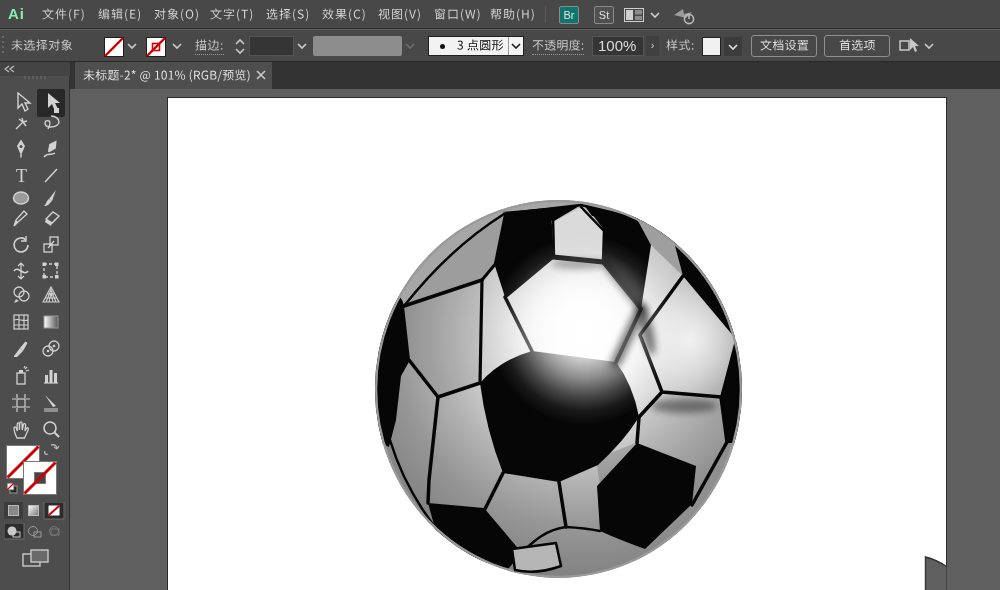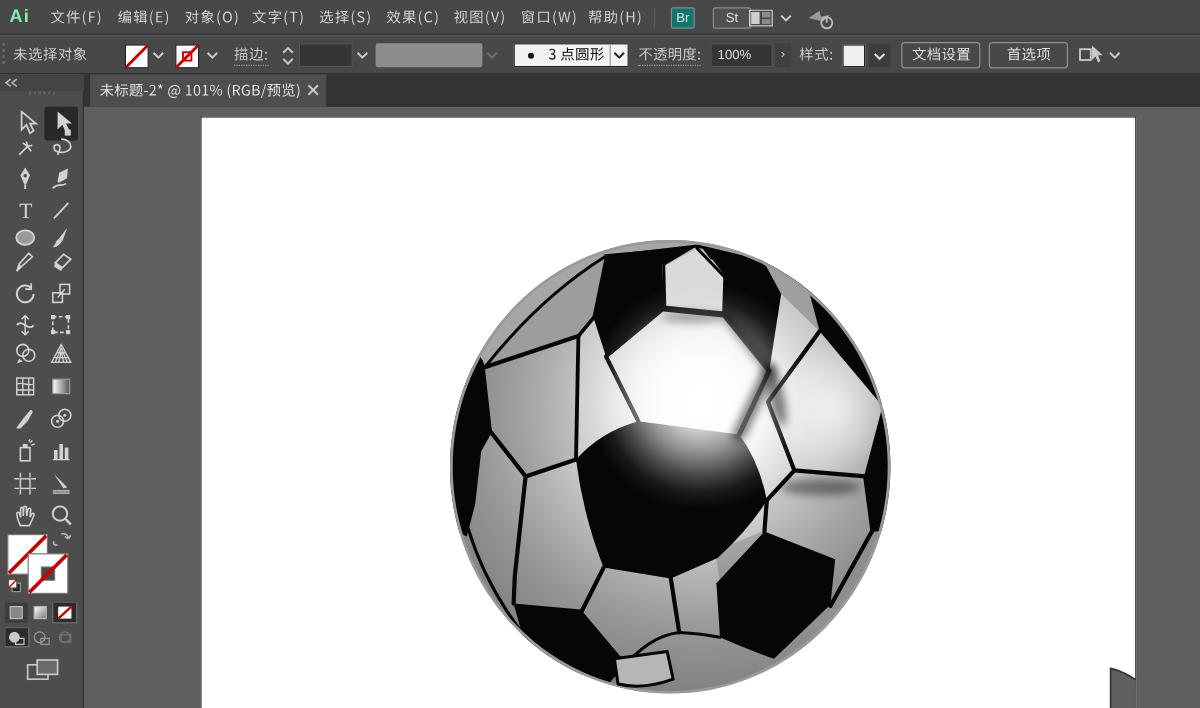--- a/index.html
+++ b/index.html
@@ -134,21 +134,21 @@
       <path transform="translate(0,10.56) scale(0.01200,-0.01200)" d="M371 673C293 611 182 561 86 534L125 476C230 508 342 568 426 637ZM576 631C679 587 810 516 874 469L923 518C854 566 722 632 622 674ZM432 573C417 543 391 503 367 471H164V-82H239V-40H769V-76H847V471H446C468 497 491 527 511 557ZM239 17V414H769V17ZM365 219C405 203 448 183 490 162C427 124 352 97 277 82C289 69 303 48 310 33C394 54 476 86 546 133C598 104 644 75 675 51L714 94C684 117 641 143 594 169C641 209 679 258 705 318L665 337L654 335H427C437 352 446 369 454 386L395 395C373 346 332 288 274 244C288 237 308 220 319 208C348 232 373 259 394 286H623C602 252 573 222 540 196C494 219 446 240 402 257ZM426 826C438 805 450 779 461 755H77V597H152V695H844V601H922V755H551C538 784 520 818 504 845Z M1210 735V-55H1288V30H1879V-51H1959V735ZM1288 107V660H1879V107Z M2406 -196 2462 -171C2376 -29 2335 141 2335 311C2335 480 2376 649 2462 792L2406 818C2314 668 2259 507 2259 311C2259 114 2314 -47 2406 -196Z M2769 0H2879L2988 442C3000 500 3014 553 3025 609H3029C3041 553 3052 500 3065 442L3176 0H3288L3439 733H3351L3272 334C3259 255 3245 176 3232 96H3226C3208 176 3192 256 3174 334L3072 733H2987L2886 334C2868 255 2850 176 2834 96H2830C2815 176 2801 255 2786 334L2709 733H2614Z M3648 -196C3740 -47 3795 114 3795 311C3795 507 3740 668 3648 818L3591 792C3677 649 3720 480 3720 311C3720 141 3677 -29 3591 -171Z" fill="#d6d6d6"></path>
     </svg>
   </div>
 <div class="abs" style="left:490px;top:8px">
     <svg width="46" height="14" style="display:block;overflow:visible">
       <path transform="translate(0,10.56) scale(0.01200,-0.01200)" d="M274 840V761H66V700H274V627H87V568H274V544C274 528 272 510 266 490H50V429H237C206 384 154 340 69 311C86 297 110 273 122 257C231 300 291 366 322 429H540V490H344C348 510 350 528 350 544V568H513V627H350V700H534V761H350V840ZM584 798V303H656V733H827C800 690 767 640 734 596C822 547 855 502 855 466C855 445 848 431 830 423C818 419 803 416 788 415C759 413 723 414 680 418C692 401 702 374 704 355C743 351 786 352 820 355C840 357 863 363 880 371C913 389 930 417 929 461C929 506 900 554 814 607C856 657 900 718 938 770L886 801L873 798ZM150 262V-26H226V194H458V-78H536V194H789V58C789 45 785 41 768 40C752 40 693 40 629 41C639 23 651 -4 655 -24C739 -24 792 -24 824 -13C856 -2 866 19 866 56V262H536V341H458V262Z M1716 840C1716 763 1716 686 1714 613H1549V542H1711C1697 300 1646 93 1454 -26C1472 -39 1497 -64 1509 -82C1713 52 1768 279 1783 542H1939C1930 176 1920 42 1894 11C1885 -1 1874 -4 1856 -4C1835 -4 1783 -3 1726 1C1739 -19 1747 -50 1749 -71C1802 -74 1856 -75 1887 -72C1919 -69 1940 -60 1959 -33C1992 10 2002 153 2012 576C2012 585 2012 613 2012 613H1786C1789 687 1789 763 1789 840ZM1117 95 1131 18C1251 46 1419 85 1577 122L1571 190L1516 178V791H1189V109ZM1257 123V295H1445V162ZM1257 509H1445V362H1257ZM1257 576V723H1445V576Z M2406 -196 2462 -171C2376 -29 2335 141 2335 311C2335 480 2376 649 2462 792L2406 818C2314 668 2259 507 2259 311C2259 114 2314 -47 2406 -196Z M2689 0H2781V346H3123V0H3216V733H3123V426H2781V733H2689Z M3498 -196C3590 -47 3645 114 3645 311C3645 507 3590 668 3498 818L3441 792C3527 649 3570 480 3570 311C3570 141 3527 -29 3441 -171Z" fill="#d6d6d6"></path>
     </svg>
   </div>
 <div style="position:absolute;left:545px;top:6px;width:1px;height:17px;background:#5a5a5a"></div>
 <div style="position:absolute;left:559px;top:6px;width:20px;height:18px;background:#0f766e;border:1px solid #8a8a8a;border-radius:2px;color:#e2e2e2;font-size:11px;text-align:center;line-height:16px">Br</div>
-<div style="position:absolute;left:594px;top:6px;width:32px;height:18px;background:#505050;border:1px solid #8a8a8a;border-radius:2px;color:#e2e2e2;font-size:11px;text-align:center;line-height:16px">St</div>
+<div style="position:absolute;left:594px;top:6px;width:20px;height:18px;background:#505050;border:1px solid #8a8a8a;border-radius:2px;color:#e2e2e2;font-size:11px;text-align:center;line-height:16px">St</div>
 <svg class="abs" style="left:624px;top:8px" width="22" height="15">
 <rect x="0.5" y="0.5" width="19" height="13" fill="none" stroke="#cfcfcf"></rect>
 <rect x="2" y="2" width="7" height="10" fill="#cfcfcf"></rect>
 <rect x="11" y="2" width="7" height="4.5" fill="#8b8b8b"></rect>
     <rect x="11" y="8" width="7" height="4" fill="#8b8b8b"></rect>
   </svg>
 <svg class="abs" style="left:650px;top:12px" width="10" height="6">
     <path d="M1,1 L5,5 L9,1" stroke="#cfcfcf" stroke-width="1.6" fill="none"></path>
   </svg>
 <svg class="abs" style="left:672px;top:6px" width="26" height="19">
@@ -204,21 +204,21 @@
   </div>
 <div style="position:absolute;left:508px;top:37px;width:1px;height:18px;background:#999"></div>
 <svg class="abs" style="left:511px;top:43px" width="10.0" height="6.0">
     <path d="M1.0,1.0 L5.0,5.0 L9.0,1.0" stroke="#222" stroke-width="1.7" fill="none"></path>
   </svg>
 <div class="abs" style="left:532px;top:39px;border-bottom:1px dotted #9a9a9a;padding-bottom:1px">
     <svg width="52" height="14" style="display:block;overflow:visible">
       <path transform="translate(0,10.56) scale(0.01200,-0.01200)" d="M559 478C678 398 828 280 899 203L960 261C885 338 733 450 615 526ZM69 770V693H514C415 522 243 353 44 255C60 238 83 208 95 189C234 262 358 365 459 481V-78H540V584C566 619 589 656 610 693H931V770Z M1078 765C1136 716 1204 646 1233 597L1295 644C1263 692 1194 760 1135 806ZM1871 824C1753 797 1535 780 1355 773C1362 758 1370 734 1372 719C1447 721 1529 725 1610 732V655H1330V596H1564C1497 526 1394 462 1300 431C1315 418 1335 393 1346 377C1438 413 1540 483 1610 561V427H1682V564C1749 487 1848 417 1940 381C1951 398 1971 423 1986 436C1891 465 1790 528 1726 596H1969V655H1682V738C1771 747 1854 759 1920 773ZM1409 403V344H1525C1507 237 1463 158 1326 115C1341 102 1360 76 1367 60C1523 113 1575 210 1596 344H1716C1708 312 1700 280 1691 255H1861C1852 180 1843 147 1830 135C1822 128 1814 127 1797 127C1780 127 1733 128 1685 132C1695 115 1702 91 1703 74C1753 70 1801 70 1825 72C1852 73 1871 78 1887 94C1909 115 1921 166 1933 283C1934 293 1935 311 1935 311H1773L1794 403ZM1268 456H1073V386H1196V83C1153 63 1107 27 1062 -15L1112 -80C1169 -18 1223 34 1260 34C1282 34 1313 5 1352 -19C1418 -58 1501 -68 1617 -68C1715 -68 1884 -63 1962 -58C1963 -36 1975 1 1983 20C1884 10 1732 3 1618 3C1512 3 1428 9 1366 46C1318 74 1295 98 1268 100Z M2371 451V252H2184V451ZM2371 519H2184V710H2371ZM2113 779V88H2184V182H2441V779ZM2887 727V554H2607V727ZM2534 797V441C2534 285 2517 94 2347 -35C2363 -46 2391 -71 2402 -87C2517 1 2568 122 2591 241H2887V19C2887 1 2880 -5 2862 -5C2845 -6 2782 -7 2717 -4C2728 -25 2741 -57 2744 -78C2831 -78 2885 -76 2918 -64C2950 -52 2961 -28 2961 19V797ZM2887 486V309H2601C2606 354 2607 399 2607 440V486Z M3436 644V557H3275V495H3436V329H3825V495H3987V557H3825V644H3751V557H3508V644ZM3751 495V389H3508V495ZM3807 203C3763 151 3701 110 3629 78C3558 111 3500 153 3458 203ZM3289 265V203H3419L3385 189C3426 133 3481 86 3547 47C3453 17 3348 -1 3242 -10C3253 -27 3267 -56 3272 -74C3397 -60 3519 -35 3626 7C3725 -37 3842 -65 3968 -80C3977 -61 3996 -31 4012 -15C3902 -5 3799 15 3710 46C3798 93 3871 157 3917 243L3870 268L3857 265ZM3523 827C3537 801 3552 769 3563 741H3176V468C3176 319 3169 105 3087 -46C3106 -52 3139 -68 3154 -80C3238 78 3251 309 3251 469V670H3998V741H3648C3636 773 3616 813 3598 845Z M4206 390C4242 390 4272 418 4272 460C4272 501 4242 530 4206 530C4169 530 4140 501 4140 460C4140 418 4169 390 4206 390ZM4206 -13C4242 -13 4272 15 4272 56C4272 98 4242 126 4206 126C4169 126 4140 98 4140 56C4140 15 4169 -13 4206 -13Z" fill="#cdcdcd"></path>
     </svg>
   </div>
-<div style="position:absolute;left:592px;top:36px;width:52px;height:20px;background:#353535;border:1px solid #555;color:#dcdcdc;font-size:11px;line-height:18px;padding-left:5px">100%</div>
+<div style="position:absolute;left:592px;top:36px;width:52px;height:20px;background:#353535;border:1px solid #555;color:#dcdcdc;font-size:15px;line-height:18px;padding-left:5px">100%</div>
 <div style="position:absolute;left:646px;top:36px;width:13px;height:20px;background:#404040;color:#d0d0d0;font-size:11px;line-height:19px;text-align:center">›</div>
 <div class="abs" style="left:666px;top:39px">
     <svg width="29" height="14" style="display:block;overflow:visible">
       <path transform="translate(0,10.56) scale(0.01200,-0.01200)" d="M441 811C475 760 511 692 525 649L595 678C580 721 542 786 507 836ZM822 843C800 784 762 704 728 648H399V579H624V441H430V372H624V231H361V160H624V-79H699V160H947V231H699V372H895V441H699V579H928V648H807C837 698 870 761 898 817ZM183 840V647H55V577H183C154 441 93 281 31 197C44 179 63 146 71 124C112 185 152 281 183 382V-79H255V440C282 390 313 332 326 299L373 355C356 383 282 498 255 534V577H361V647H255V840Z M1751 791C1803 755 1865 701 1895 665L1947 712C1917 747 1853 798 1802 833ZM1607 836C1607 774 1609 713 1612 653H1097V580H1617C1643 208 1727 -82 1891 -82C1968 -82 1996 -31 2009 144C1988 152 1960 169 1943 186C1936 52 1925 -4 1897 -4C1798 -4 1720 241 1695 580H1989V653H1691C1688 712 1687 773 1687 836ZM1101 24 1125 -50C1253 -22 1437 20 1607 60L1601 128L1387 82V358H1574V431H1132V358H1312V67Z M2222 390C2258 390 2288 418 2288 460C2288 501 2258 530 2222 530C2185 530 2156 501 2156 460C2156 418 2185 390 2222 390ZM2222 -13C2258 -13 2288 15 2288 56C2288 98 2258 126 2222 126C2185 126 2156 98 2156 56C2156 15 2185 -13 2222 -13Z" fill="#cdcdcd"></path>
     </svg>
   </div>
 <div style="position:absolute;left:702px;top:37px;width:19px;height:19px;background:#f0f0f0;border:1px solid #222"></div>
 <div style="position:absolute;left:724px;top:37px;width:18px;height:19px;background:#3c3c3c"></div>
 <svg class="abs" style="left:728px;top:44px" width="10.0" height="6.0">
     <path d="M1.0,1.0 L5.0,5.0 L9.0,1.0" stroke="#dedede" stroke-width="1.7" fill="none"></path>

